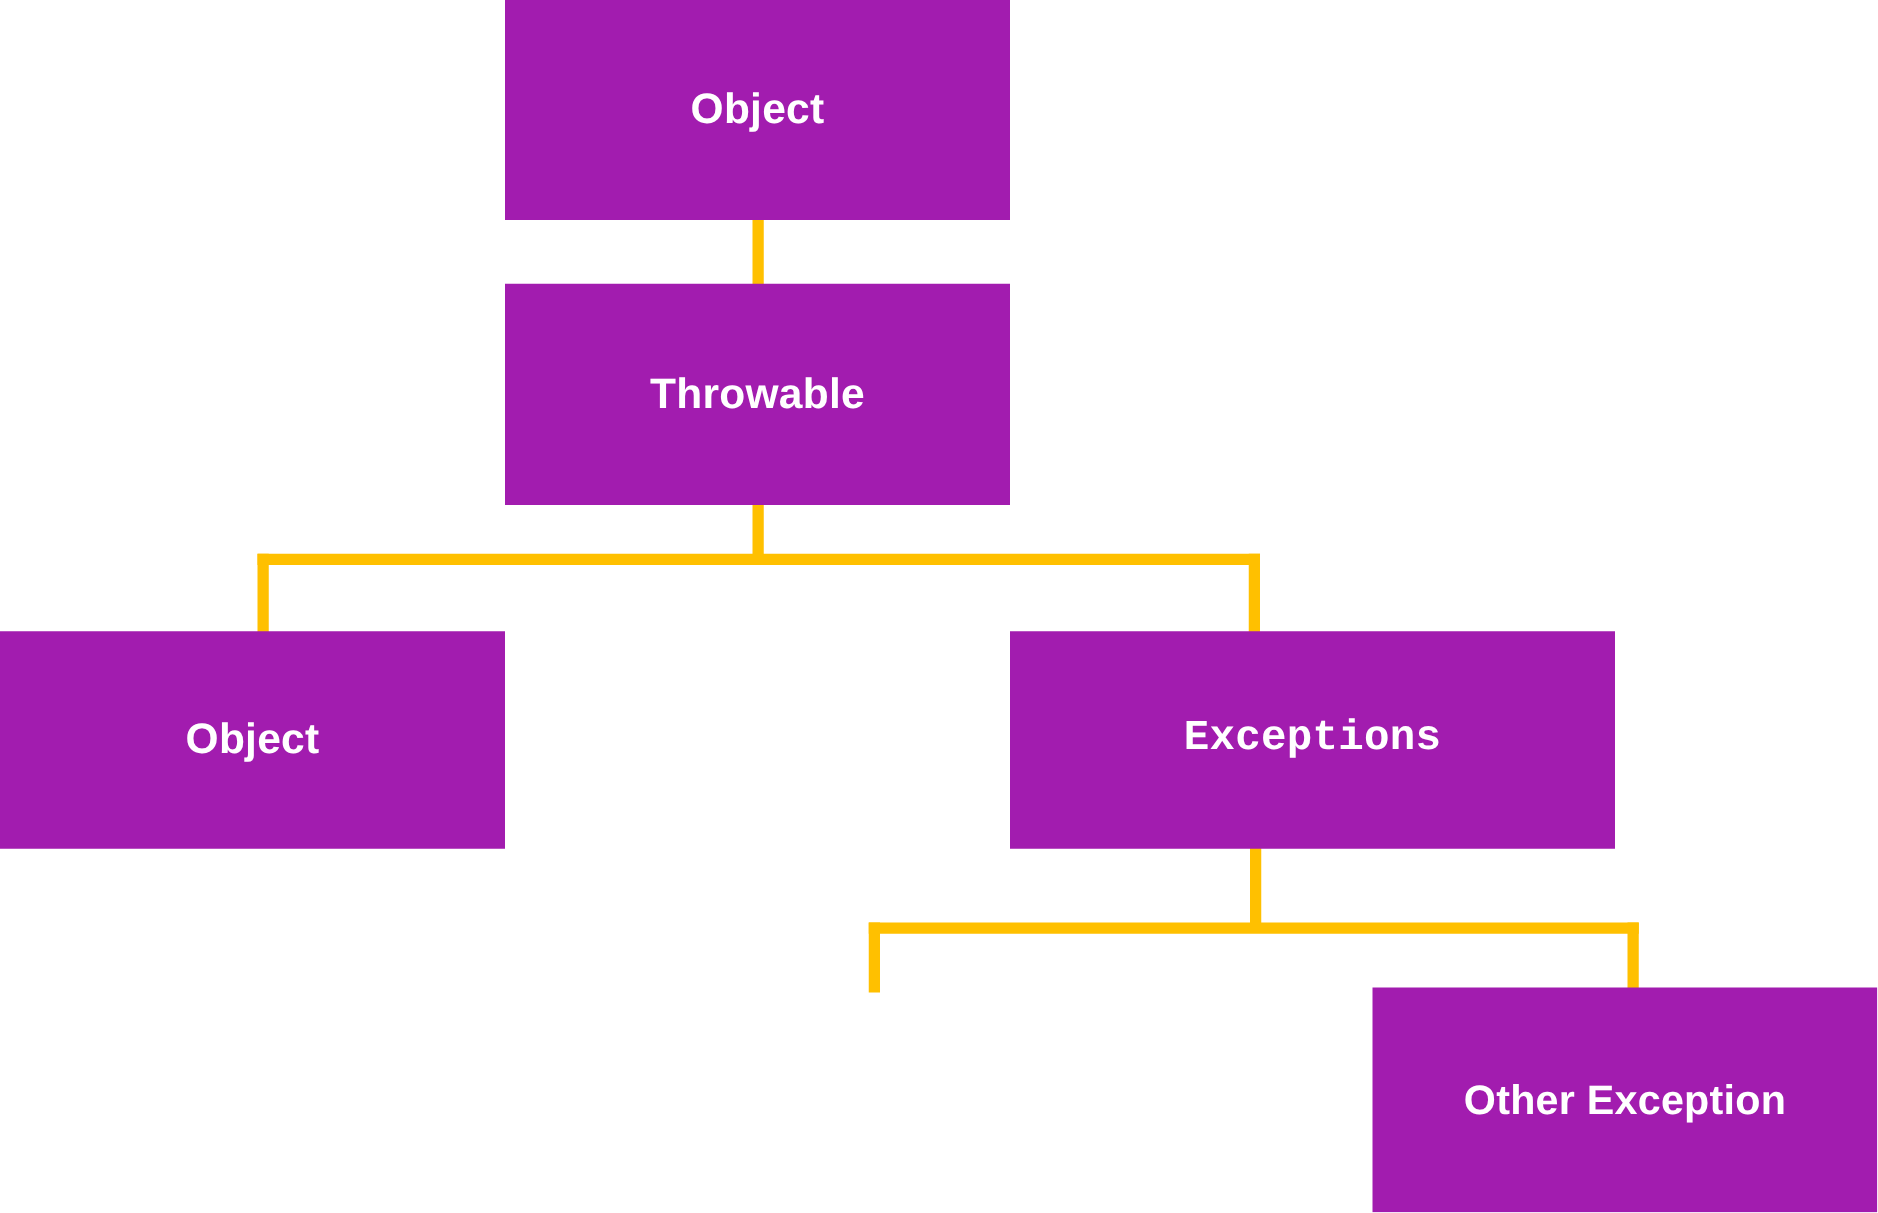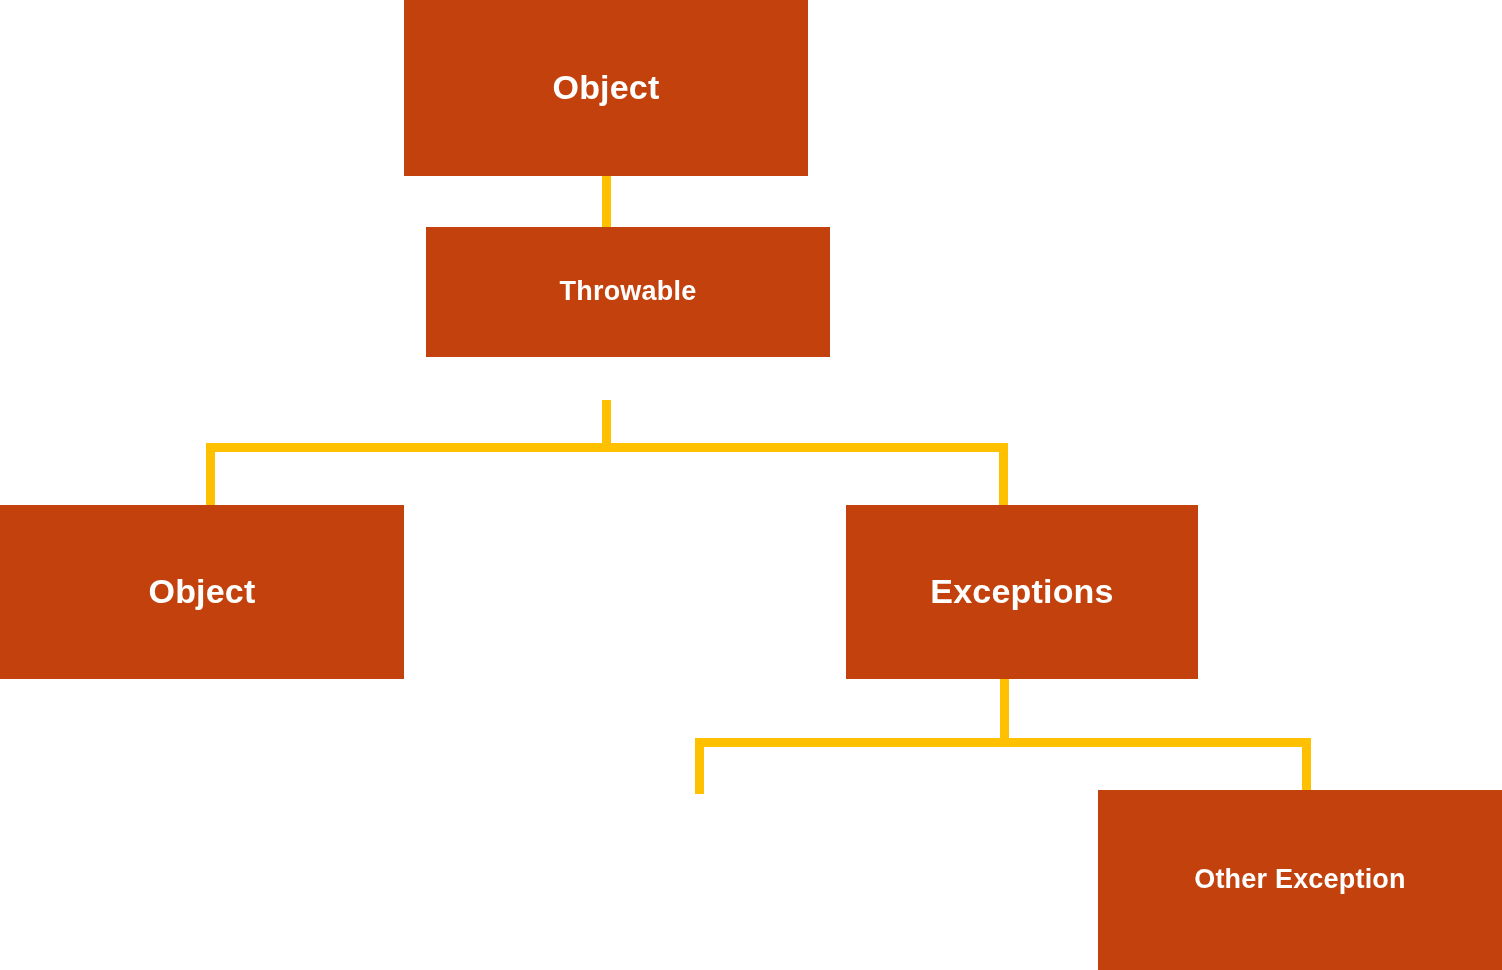--- a/index.html
+++ b/index.html
@@ -17,42 +17,42 @@
     height: 970px;
     background: #ffffff;
     overflow: hidden;
   }
   .node {
     position: absolute;
     box-sizing: border-box;
     display: flex;
     align-items: center;
     justify-content: center;
-    background: #c2410c;
+    background: #a21caf;
     color: #ffffff;
     font-weight: bold;
     letter-spacing: 0.2px;
     text-align: center;
     line-height: 1.1;
     z-index: 2;
     user-select: none;
   }
   .edge {
     position: absolute;
     background: #ffc000;
     z-index: 1;
   }
 
   
   .node-object-root      { left: 404px;  top: 0px;   width: 404px; height: 176px; font-size: 34px; }
-  .node-throwable        { left: 426px;  top: 227px; width: 404px; height: 130px; font-size: 27px; }
+  .node-throwable        { left: 404px;  top: 227px; width: 404px; height: 177px; font-size: 34px; }
   .node-object-child     { left: 0px;    top: 505px; width: 404px; height: 174px; font-size: 34px; }
-  .node-exceptions       { left: 846px;  top: 505px; width: 352px; height: 174px; font-size: 34px; }
+  .node-exceptions       { left: 808px;  top: 505px; width: 484px; height: 174px; font-size: 34px; font-family: Liberation Mono, monospace; }
   .node-runtime          { left: 519px;  top: 790px; width: 405px; height: 180px; font-size: 33px; }
-  .node-other            { left: 1098px; top: 790px; width: 404px; height: 180px; font-size: 27px; }
+  .node-other            { left: 1098px; top: 790px; width: 404px; height: 180px; font-size: 33px; }
 
   
   .edge-root-to-throwable { left: 602px; top: 172px; width: 9px;  height: 59px; }
 
   
   .edge-throwable-stem    { left: 602px; top: 400px; width: 9px;  height: 47px; }
   .edge-throwable-bar     { left: 206px; top: 443px; width: 802px; height: 9px; }
   .edge-bar-to-object     { left: 206px; top: 443px; width: 9px;  height: 66px; }
   .edge-bar-to-exceptions { left: 999px; top: 443px; width: 9px;  height: 66px; }
 

